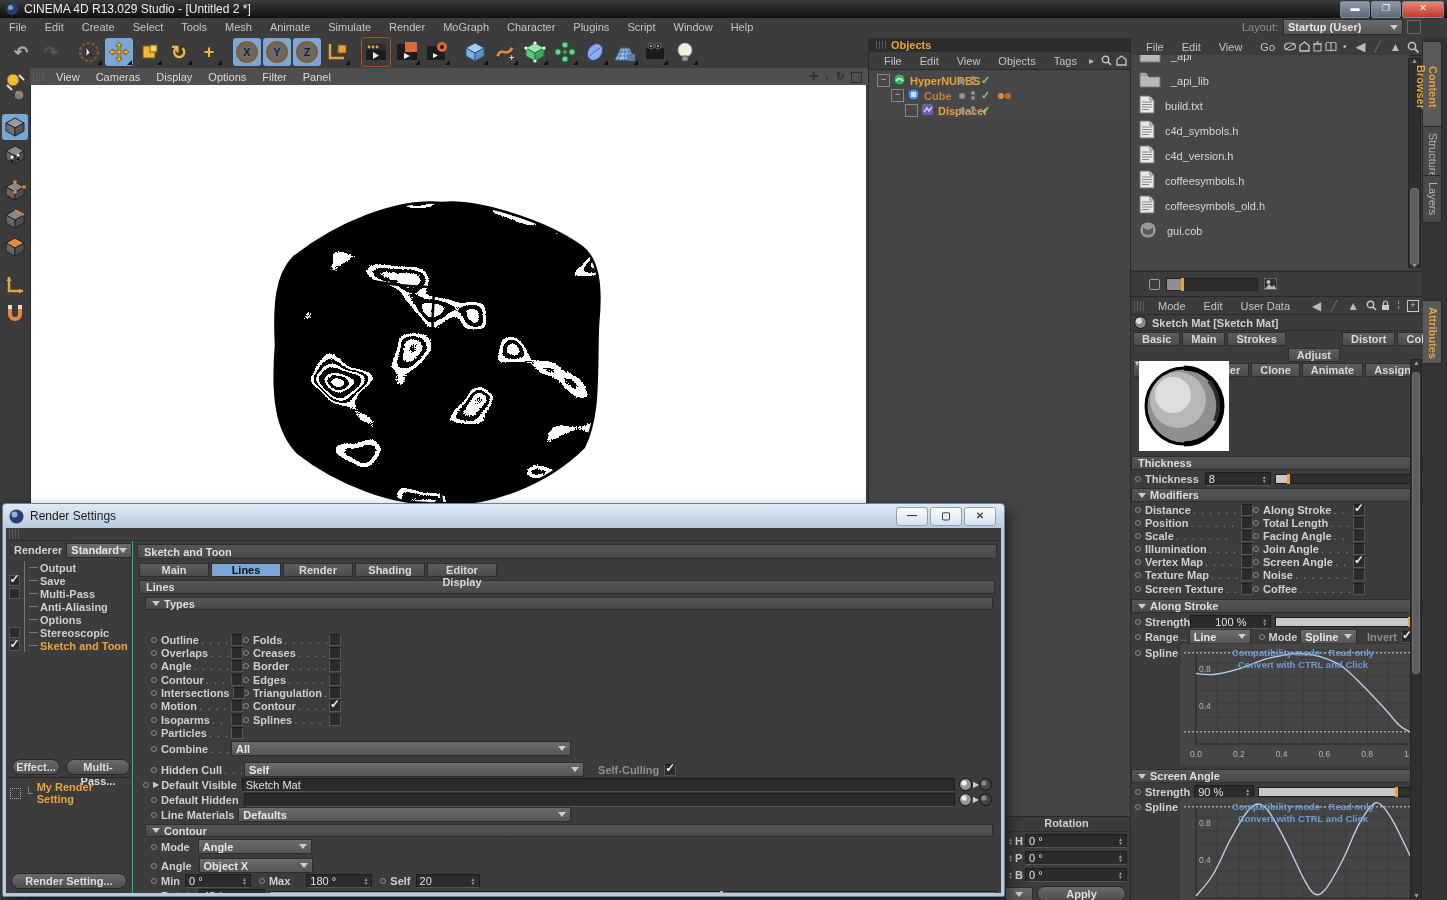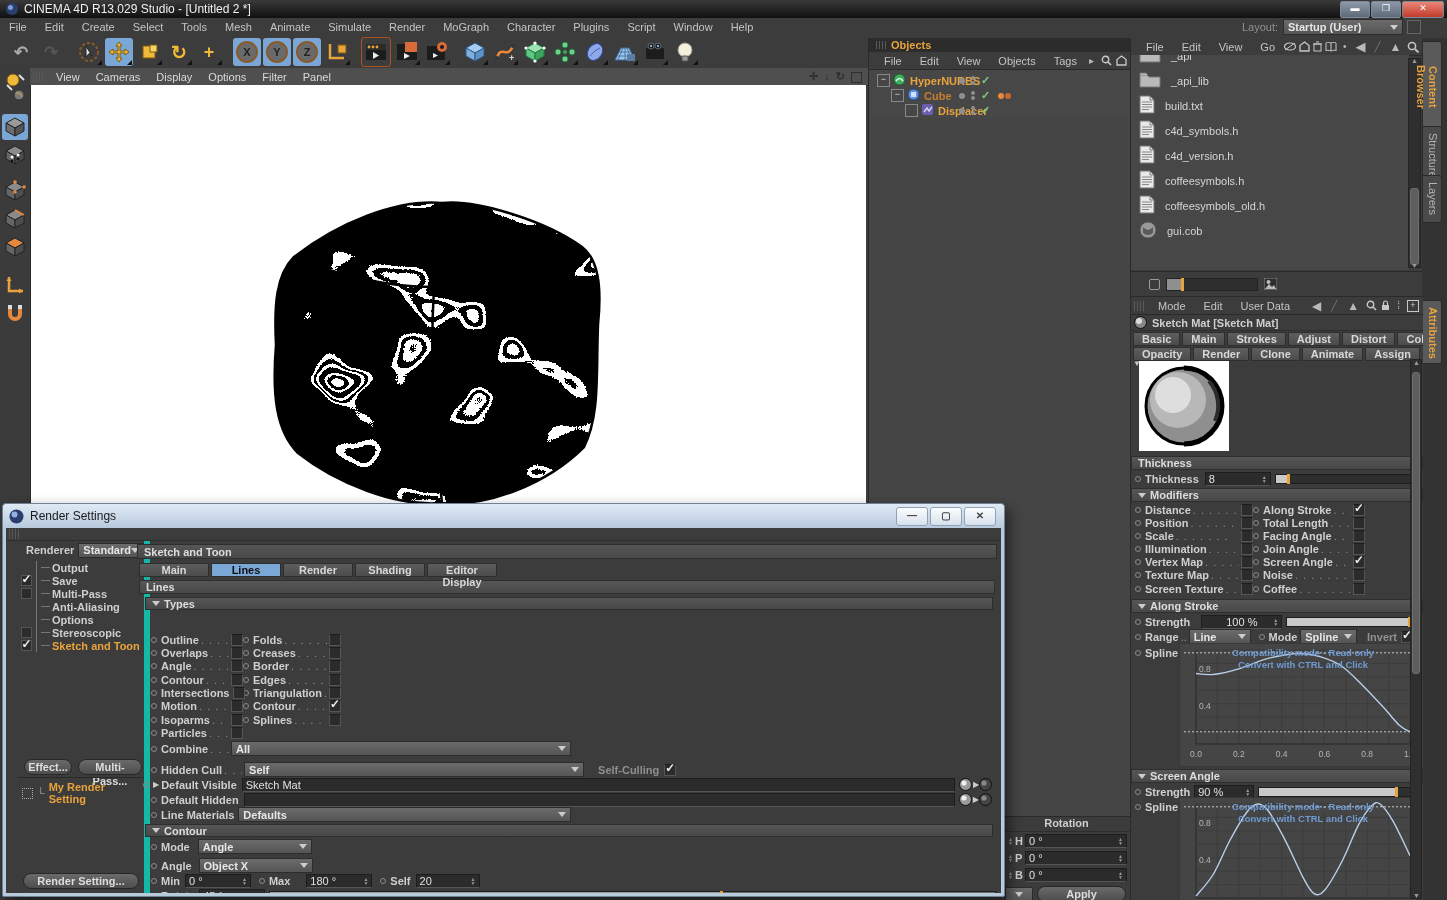--- a/index.html
+++ b/index.html
@@ -690,21 +690,21 @@
       <svg width="13" height="13">
           <circle cx="6.5" cy="6.5" r="6" fill="#888" stroke="#111"></circle>
           <circle cx="5" cy="5" r="3" fill="#ddd"></circle>
         </svg>
       <span class="lab">Sketch Mat [Sketch Mat]</span>
     </div>
     <div id="attrtabs1" style="display:flex;padding:1px 2px 0 2px;">
         <span class="tab" style="flex: 1 1 0%;">Basic</span>
         <span class="tab" style="flex: 1 1 0%;">Main</span>
         <span class="tab" style="flex: 1 1 0%;">Strokes</span>
-        <span class="tab" style="flex: 1 1 0%;">Adjust</span>
+        <span class="tab" style="flex: 1 1 0%; margin-top: 16px;">Adjust</span>
         <span class="tab" style="flex: 1 1 0%;">Distort</span>
         <span class="tab" style="flex: 1 1 0%;">Color</span>
       </div>
     <div id="attrtabs2" style="display:flex;padding:1px 2px 2px 2px;">
         <span class="tab" style="flex: 1 1 0%;">Opacity</span>
         <span class="tab" style="flex: 1 1 0%;">Render</span>
         <span class="tab" style="flex: 1 1 0%;">Clone</span>
         <span class="tab" style="flex: 1 1 0%;">Animate</span>
         <span class="tab" style="flex: 1 1 0%;">Assign</span>
       </div>
@@ -825,21 +825,21 @@
         </div>
       </div>
 
     <div class="hdr" style="position:absolute;left:0;top:302px;width:284px;">
         <span class="tri"></span>
         <span>Along Stroke</span>
       </div>
     <div class="prow" style="position:absolute;left:4px;top:318px;width:278px;">
       <span class="pdot"></span>
         <span class="plbl">Strength</span>
-      <div class="fld" style="width:52px;margin-left:11px;padding-left:24px;">
+      <div class="fld" style="width:52px;margin-left:0;padding-left:24px;">
           <span class="val">100 %</span>
           <span class="spin">▲<br>▼</span>
         </div>
       <div class="track" style="flex:1;margin-left:4px;">
           <div class="fill" style="width:98%;"></div>
           <div class="tick" style="left:97%;"></div>
         </div>
     </div>
     <div class="prow" style="position:absolute;left:4px;top:333px;width:278px;">
       <span class="pdot"></span>
@@ -973,21 +973,21 @@
         <div class="dbtn">—</div>
         <div class="dbtn">▢</div>
         <div class="dbtn">✕</div>
       </div>
     </div>
     <div id="dlgbody">
       <div style="display:flex;align-items:center;height:12px;border-bottom:1px solid #2e2e2e;">
           <div class="grip"></div>
         </div>
 
-      <div style="position:absolute;left:12px;top:13px;width:126px;bottom:0;border-right:6px solid #14b8a6;">
+      <div style="position:absolute;left:0;top:13px;width:126px;bottom:0;border-right:1px solid #14b8a6;">
         <div style="display:flex;align-items:center;height:18px;padding-left:8px;">
           <span class="lab">Renderer</span>
           <div class="dd" style="width:74px;margin-left:4px;">
               <span>Standard</span>
               <span class="arr"></span>
             </div>
         </div>
         <div id="rsnav" style="margin-top:2px;">
             <div class="navrow">
               <span style="width:14px;display:flex;justify-content:center;"></span>

